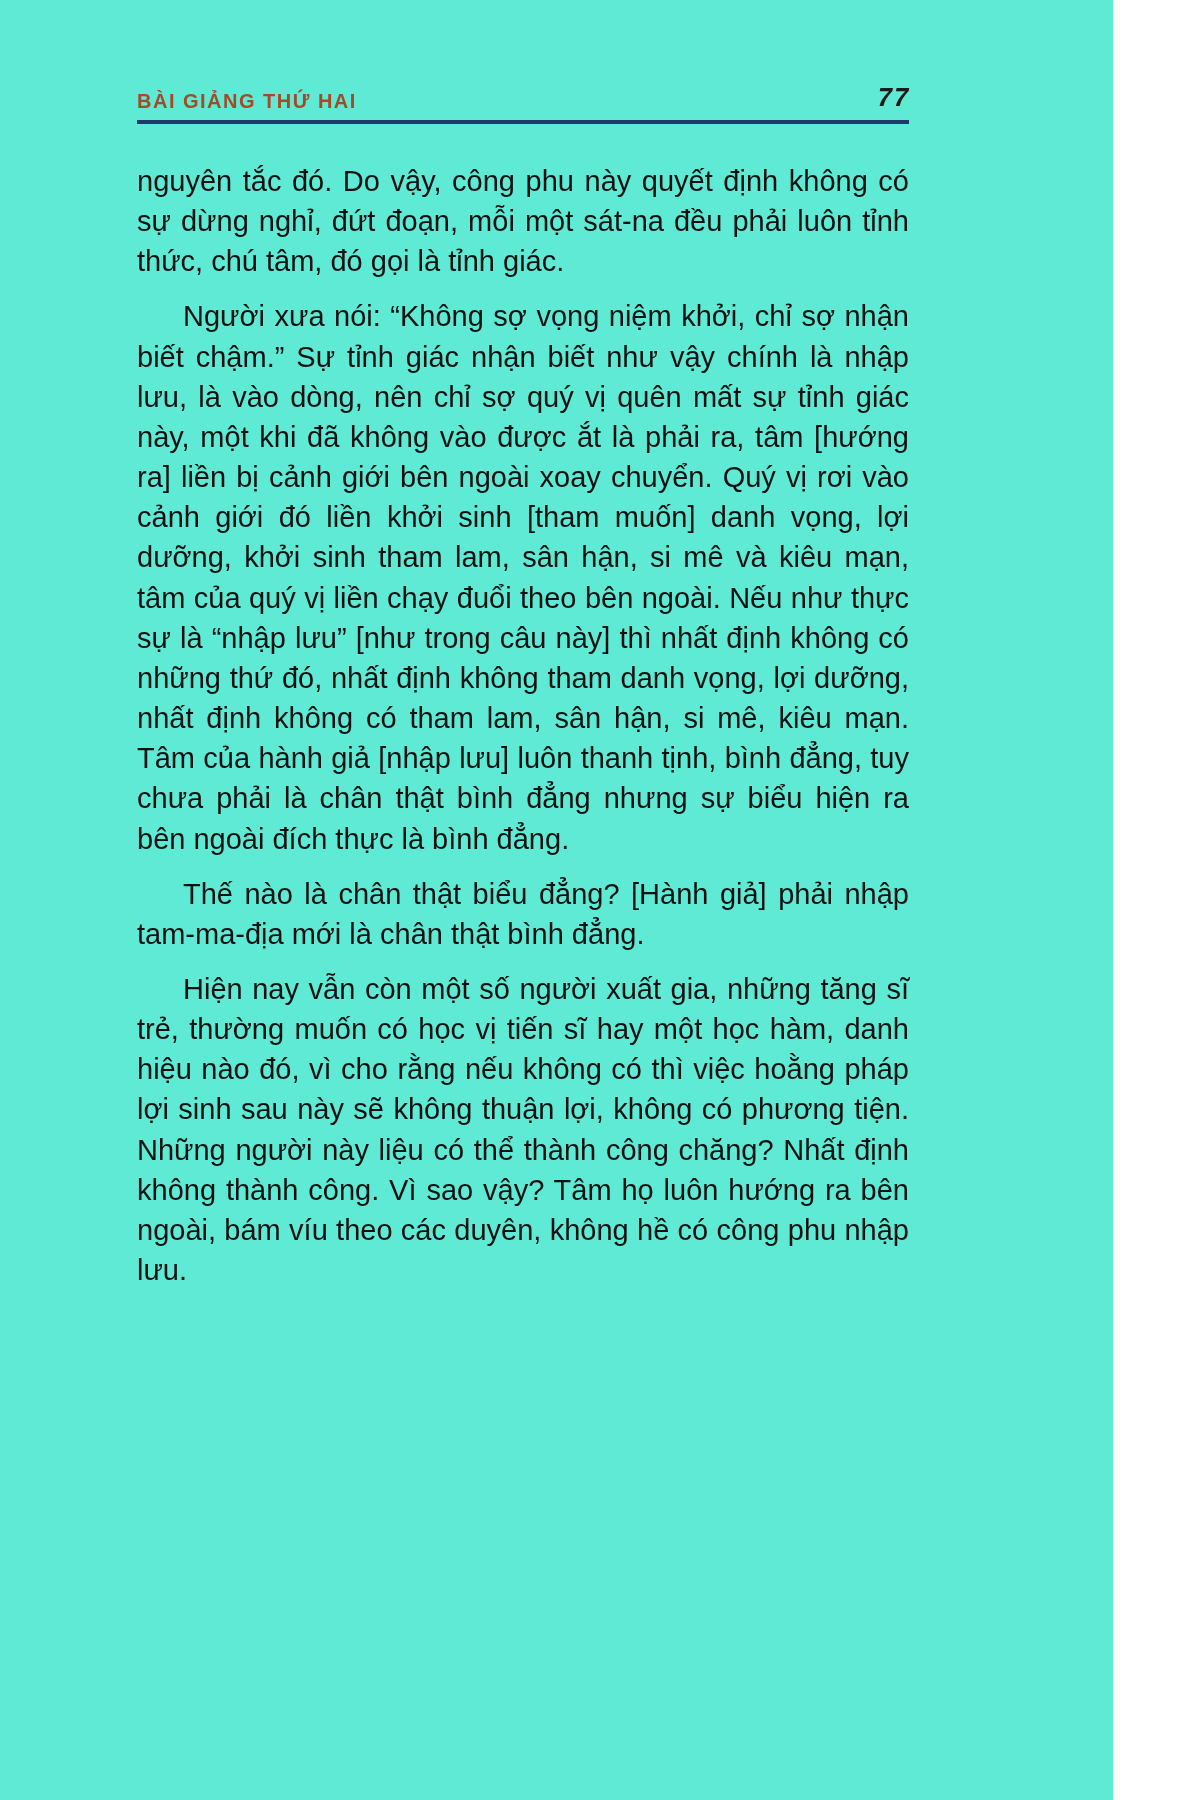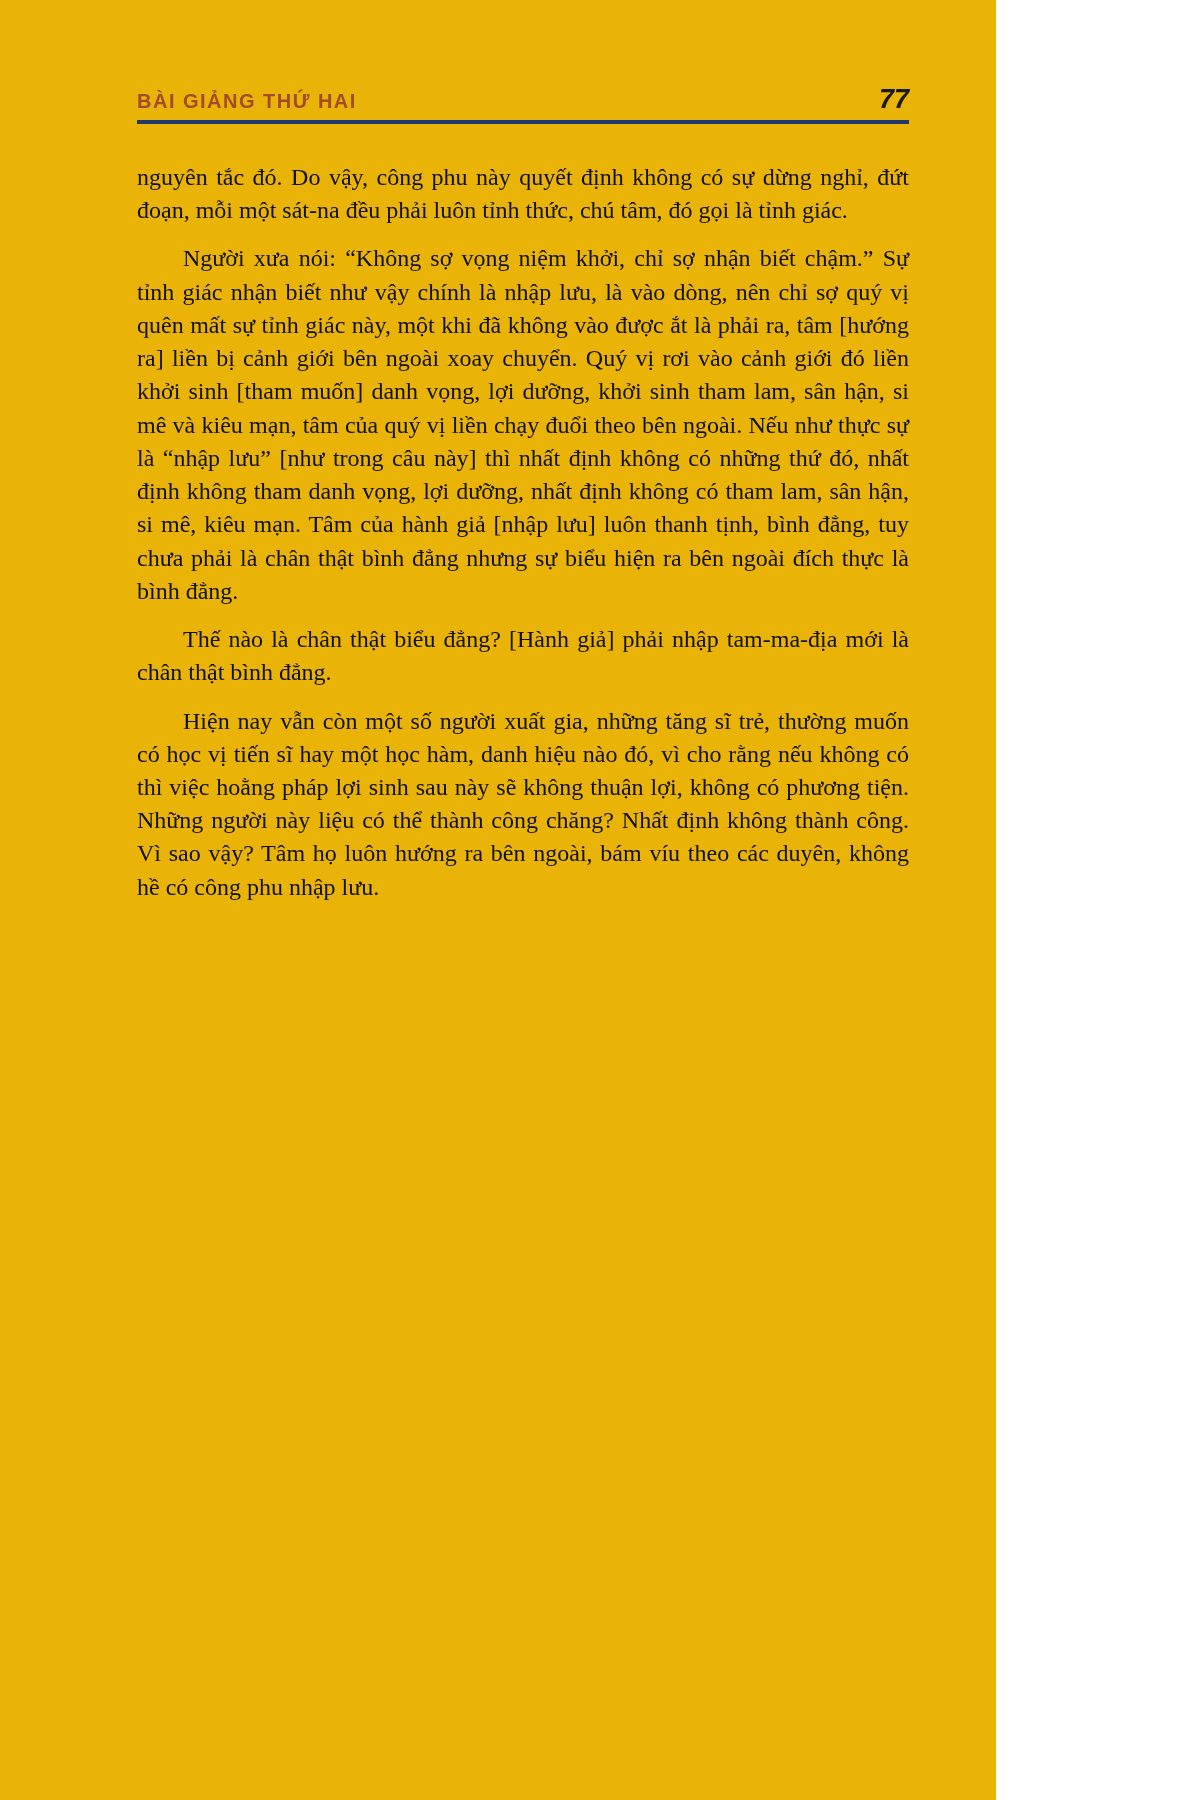--- a/index.html
+++ b/index.html
@@ -2,23 +2,23 @@
 <html lang="vi"><head>
 <meta charset="utf-8">
 <style>
   html, body {
     margin: 0;
     padding: 0;
     background: #ffffff;
   }
   .page {
     position: relative;
-    width: 996px;
+    width: 1113px;
     height: 1800px;
-    background: #eab308;
+    background: #5eead4;
     overflow: hidden;
   }
   .content {
     position: absolute;
     left: 137px;
     top: 86px;
     width: 772px;
   }
   .page-header {
     display: flex;
@@ -27,37 +27,37 @@
   }
   .running-head {
     font-family: "Liberation Sans", sans-serif;
     font-weight: bold;
     font-size: 20px;
     letter-spacing: 1.5px;
     color: #a34b26;
     text-transform: uppercase;
   }
   .page-number {
-    font-family: Liberation Sans, sans-serif;
+    font-family: Liberation Mono, monospace;
     font-weight: bold;
     font-style: italic;
     font-size: 27px;
     color: #1a1a1a;
     line-height: 1;
   }
   .header-rule {
     margin-top: 7px;
     height: 4px;
     background: #1f3a6b;
     border: none;
   }
   .body-text {
     margin-top: 37px;
-    font-family: Liberation Serif, serif;
-    font-size: 24px;
+    font-family: Liberation Sans, sans-serif;
+    font-size: 29px;
     line-height: 1.385;
     color: #111111;
     text-align: justify;
   }
   .body-text p {
     margin: 0 0 15px 0;
     text-indent: 46px;
   }
   .body-text p.no-indent {
     text-indent: 0;

